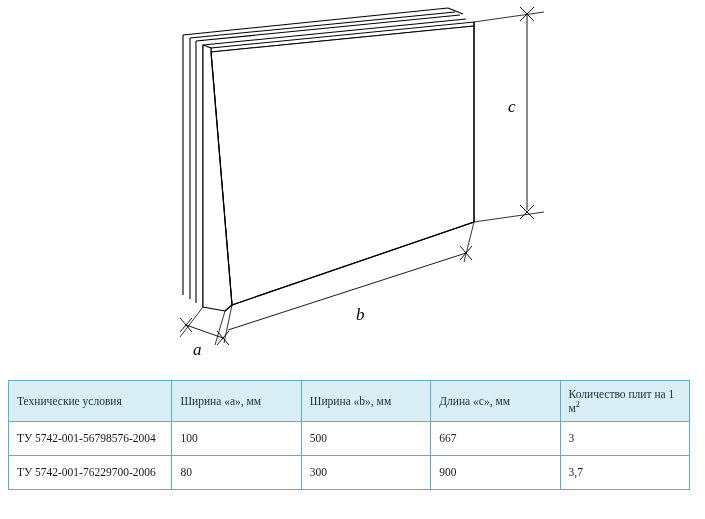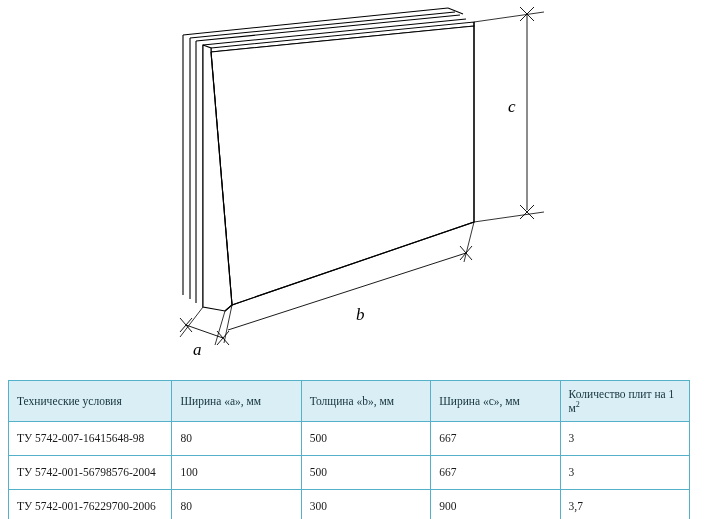--- a/index.html
+++ b/index.html
@@ -152,33 +152,26 @@
       <col class="c0">
         <col class="c1">
         <col class="c2">
         <col class="c3">
         <col class="c4">
     </colgroup>
     <thead>
       <tr>
         <th>Технические условия</th>
         <th>Ширина «a», мм</th>
-        <th>Толщина «b», мм</th>
-        <th>Ширина «c», мм</th>
+        <th>Ширина «b», мм</th>
+        <th>Длина «c», мм</th>
         <th><span>Количество плит на 1 м</span><span class="sup">2</span></th>
       </tr>
     </thead>
     <tbody>
-      <tr>
-        <td>ТУ 5742-007-16415648-98</td>
-        <td>80</td>
-        <td>500</td>
-        <td>667</td>
-        <td>3</td>
-      </tr>
       <tr>
         <td>ТУ 5742-001-56798576-2004</td>
         <td>100</td>
         <td>500</td>
         <td>667</td>
         <td>3</td>
       </tr>
       <tr>
         <td>ТУ 5742-001-76229700-2006</td>
         <td>80</td>

